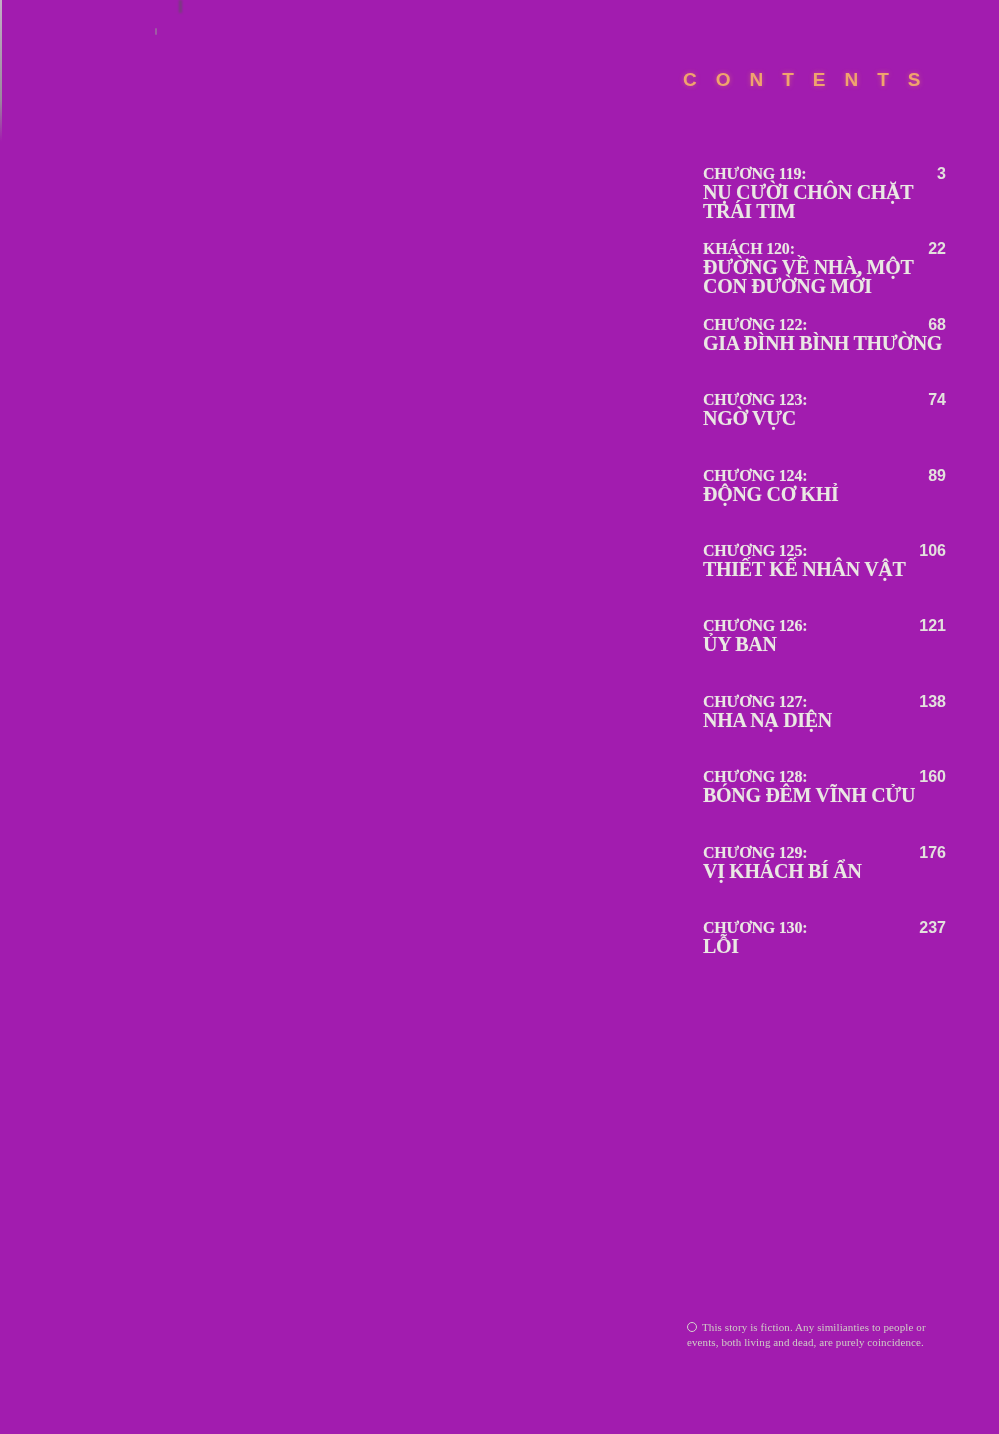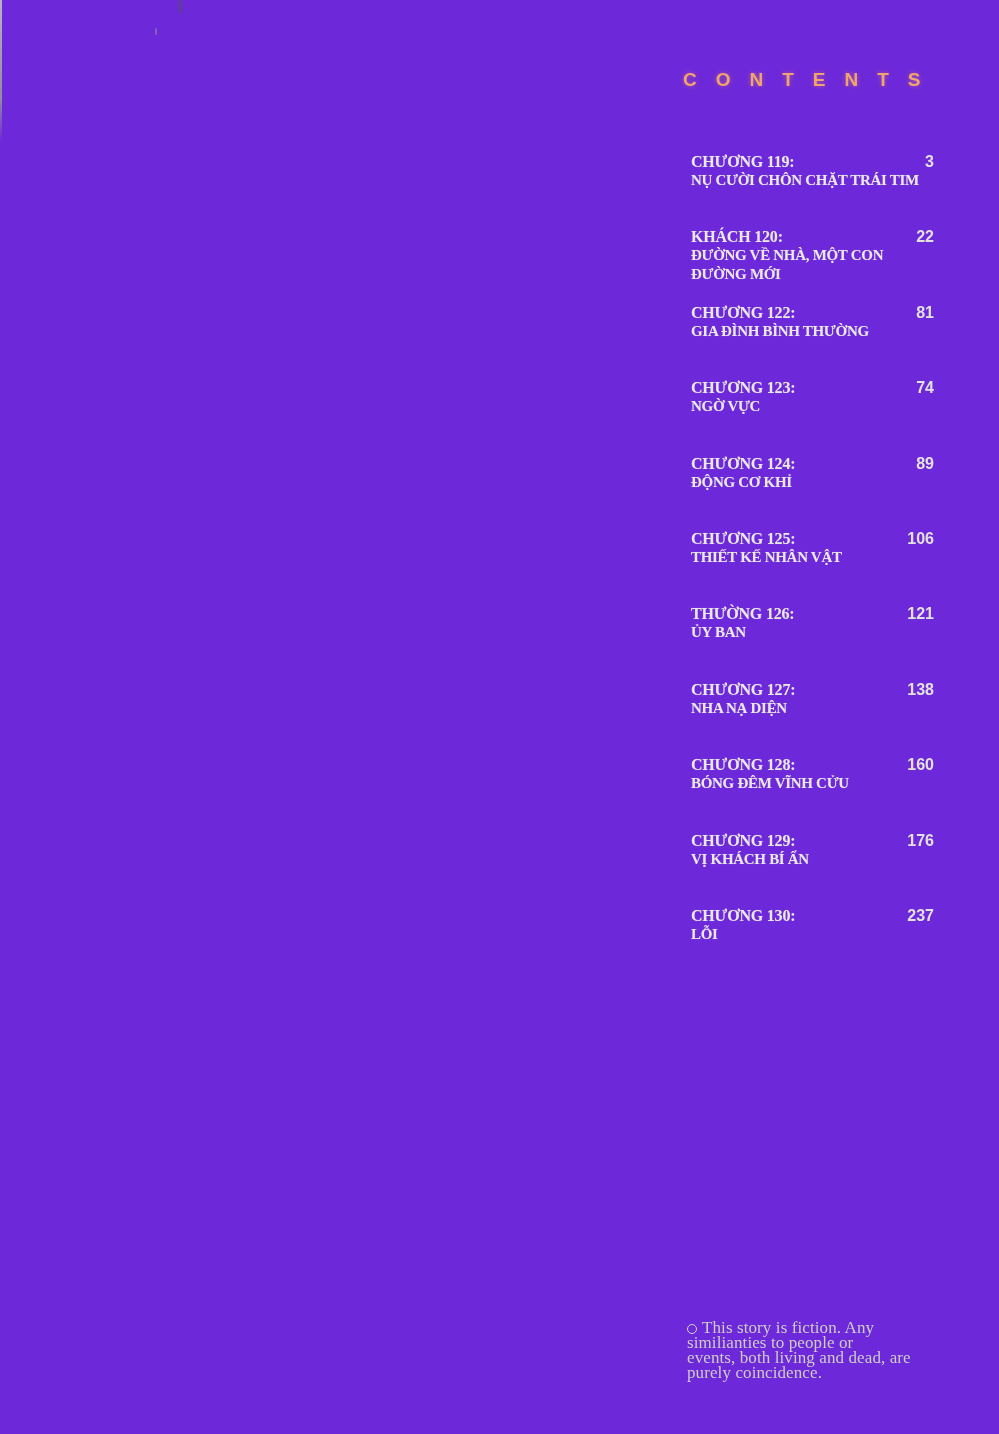--- a/index.html
+++ b/index.html
@@ -4,21 +4,21 @@
 <style>
   html, body {
     margin: 0;
     padding: 0;
     background: #000;
   }
   .page {
     position: relative;
     width: 999px;
     height: 1434px;
-    background: #6d28d9;
+    background: #a21caf;
     overflow: hidden;
     font-family: "Liberation Serif", "DejaVu Serif", serif;
   }
 
   
   .edge-line {
     position: absolute;
     left: 0; top: 0;
     width: 2px; height: 142px;
     background: linear-gradient(#c9c9c9 0%, #9a9a9a 70%, rgba(0,0,0,0) 100%);
@@ -53,59 +53,59 @@
     color: #f0a46e;
     text-shadow: 0 0 5px rgba(243,155,85,0.45);
     white-space: nowrap;
   }
 
   
   .toc {
     position: absolute;
     left: 687px; top: 148px;
     width: 246px;
-    margin: 4px; padding: 0;
+    margin: 16px; padding: 0;
     list-style: none;
   }
   .entry {
     position: relative;
     height: 75.42px;
     color: #eae8e3;
   }
   .chapter {
     font-size: 16px;
     line-height: 19px;
     font-weight: bold;
     letter-spacing: -0.2px;
     text-shadow: 0 0 1px rgba(255,255,255,0.25);
   }
   .title {
     width: 100%;
-    font-size: 15px;
+    font-size: 20px;
     line-height: 19px;
     font-weight: bold;
     letter-spacing: -0.3px;
     text-shadow: 0 0 1px rgba(255,255,255,0.25);
   }
   .pagenum {
     position: absolute;
     right: 3px; top: 1px;
     font-family: "Liberation Sans", "DejaVu Sans", sans-serif;
     font-size: 16px;
     line-height: 18px;
     font-weight: bold;
     color: #e3e1dd;
   }
 
   
   .disclaimer {
     position: absolute;
     left: 687px; top: 1320px;
     width: 252px;
-    font-size: 17px;
+    font-size: 11px;
     line-height: 15px;
     color: #cfccc6;
     letter-spacing: 0.1px;
   }
   .circle-icon {
     display: inline-block;
     width: 8px; height: 8px;
     border: 1.3px solid #d6d3cd;
     border-radius: 50%;
     margin-right: 5px;
@@ -129,40 +129,40 @@
       <div class="pagenum">3</div>
       <div class="title">NỤ CƯỜI CHÔN CHẶT TRÁI TIM</div>
     </li>
     <li class="entry">
       <div class="chapter">KHÁCH 120:</div>
       <div class="pagenum">22</div>
       <div class="title">ĐƯỜNG VỀ NHÀ, MỘT CON ĐƯỜNG MỚI</div>
     </li>
     <li class="entry">
       <div class="chapter">CHƯƠNG 122:</div>
-      <div class="pagenum">81</div>
+      <div class="pagenum">68</div>
       <div class="title">GIA ĐÌNH BÌNH THƯỜNG</div>
     </li>
     <li class="entry">
       <div class="chapter">CHƯƠNG 123:</div>
       <div class="pagenum">74</div>
       <div class="title">NGỜ VỰC</div>
     </li>
     <li class="entry">
       <div class="chapter">CHƯƠNG 124:</div>
       <div class="pagenum">89</div>
       <div class="title">ĐỘNG CƠ KHỈ</div>
     </li>
     <li class="entry">
       <div class="chapter">CHƯƠNG 125:</div>
       <div class="pagenum">106</div>
       <div class="title">THIẾT KẾ NHÂN VẬT</div>
     </li>
     <li class="entry">
-      <div class="chapter">THƯỜNG 126:</div>
+      <div class="chapter">CHƯƠNG 126:</div>
       <div class="pagenum">121</div>
       <div class="title">ỦY BAN</div>
     </li>
     <li class="entry">
       <div class="chapter">CHƯƠNG 127:</div>
       <div class="pagenum">138</div>
       <div class="title">NHA NẠ DIỆN</div>
     </li>
     <li class="entry">
       <div class="chapter">CHƯƠNG 128:</div>

